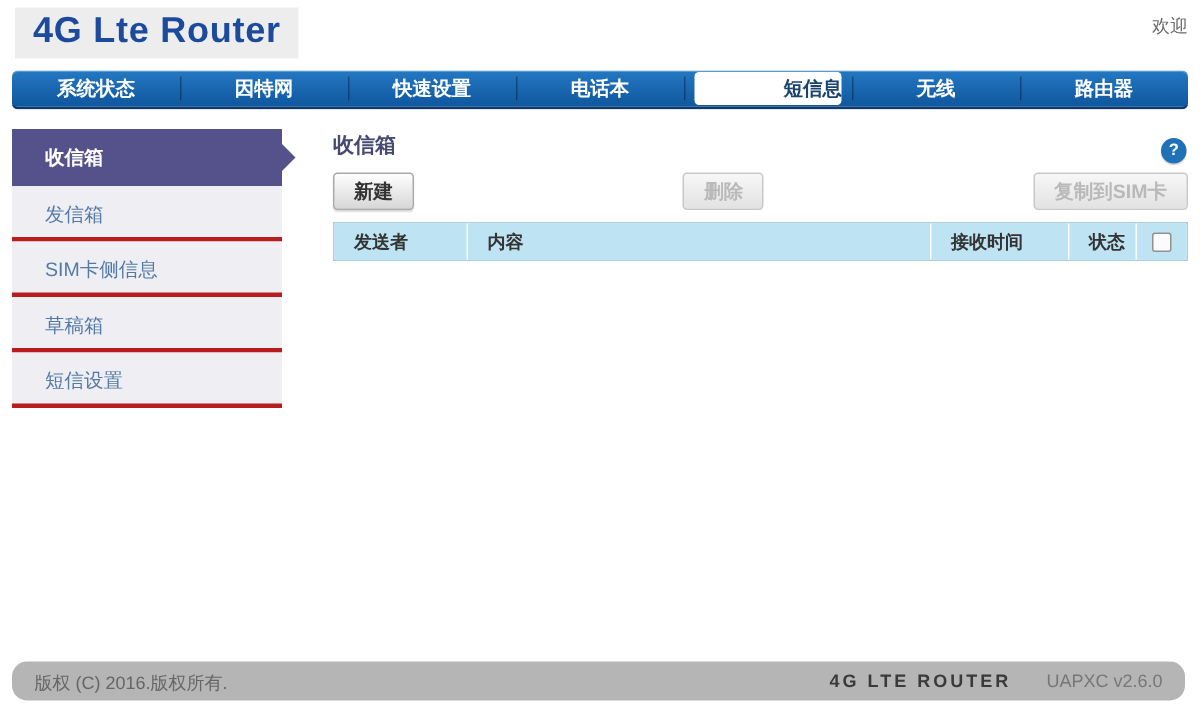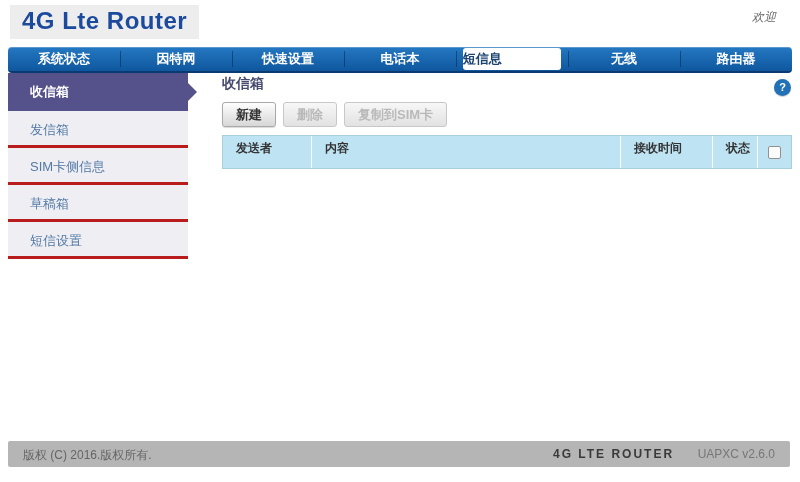--- a/index.html
+++ b/index.html
@@ -6,84 +6,84 @@
   html,body { width:800px; height:482px; background:#ffffff;
     font-family:"Liberation Sans", sans-serif; position:relative; overflow:hidden; }
 
   .page { padding:0 8px; position:relative; height:100%; }
 
   
   .header { height:47px; position:relative; }
   .logo { display:inline-block; margin-top:5px; margin-left:2px;
     background:#ededed; padding:2px 12px 4px 12px;
     font-size:24px; font-weight:bold; color:#1c4a9d; letter-spacing:0.5px; }
-  .top-right { position:absolute; right:16px; top:9px; text-align:right;
-    font-size:12px; line-height:16px; color:#6b6b6b;font-style:italic; }
+  .top-right { position:absolute; right:0; top:9px; text-align:right;
+    font-size:12px; line-height:16px; color:#6b6b6b; }
   .quick-links { color:#4e4e57; }
   .quick-links .lnk { cursor:pointer; }
   .quick-links .sep { color:#8a8a90; margin:0 3px; }
 
   
   .nav { height:26px; border-radius:4px; display:flex;
     background:linear-gradient(#2478c2,#0f579e);
     border-bottom:2px solid #0b3a70;
     box-shadow:inset 0 1px 0 rgba(255,255,255,0.25); }
   .tab { flex:1; display:flex; align-items:center; justify-content:center;
     color:#ffffff; font-size:13px; font-weight:bold; position:relative; cursor:pointer; }
   .tab + .tab::before { content:''; position:absolute; left:0; top:4px; bottom:4px;
     width:1px; background:rgba(0,0,30,0.35); }
   .tab .pill { background:#ffffff; color:#1a4370; border-radius:3px;
-    width:88%; text-align:left; padding:2px 0; }
+    width:88%; text-align:right; padding:2px 0; }
 
   
-  .layout { display:flex; }
+  .layout { display:flex; margin-top:13px; }
 
   .sidebar { width:180px; flex:none; }
   .side-item { height:37px; line-height:37px; background:#efeef3;
     border-bottom:3px solid #b91c1c; color:#527aa6; font-size:13px;
     padding-left:22px; cursor:pointer; }
   .side-item.active { background:#55518a; color:#ffffff; font-weight:bold;
     position:relative; border-bottom:1px solid #55518a; height:38px; line-height:38px; }
   .side-item.active::after { content:''; position:absolute; right:-9px; top:50%;
     margin-top:-9px; width:0; height:0;
     border-left:9px solid #55518a;
     border-top:9px solid transparent; border-bottom:9px solid transparent; }
 
   .main { flex:1; margin-left:34px; position:relative; }
   .main-title { font-size:14px; font-weight:bold; color:#474a70; padding-top:2px; }
   .help { position:absolute; right:1px; top:6px; width:17px; height:17px;
     border-radius:50%; background:#2071b5; color:#fff; font-size:11px;
     font-weight:bold; text-align:center; line-height:17px; cursor:pointer;
     box-shadow:0 1px 1px rgba(0,0,0,0.2); }
 
-  .btn-row { display:flex; justify-content:flex-start; gap:7px; margin-top:9px; }
+  .btn-row { display:flex; justify-content:space-between; gap:7px; margin-top:9px; }
   .btn { height:25px; padding:0 13px; font-size:13px; font-weight:bold; color:#333;
     background:linear-gradient(#fefefe,#d7d7d7); border:1px solid #a9a9a9;
     border-radius:3px; box-shadow:0 1px 1px rgba(0,0,0,0.15); cursor:pointer;
     font-family:"Liberation Sans", sans-serif; }
   .btn.disabled { color:#b9b9b9; border-color:#c8c8c8; box-shadow:none;
     background:linear-gradient(#f7f7f7,#e2e2e2); cursor:default; }
 
   .table { margin-top:8px; border:1px solid #a9cede; }
-  .thead { display:flex; background:#bee3f3; height:32px; align-items:center;
+  .thead { display:flex; background:#bee3f3; height:24px; align-items:center;
     font-size:12px; font-weight:bold; color:#333333; }
   .th { padding-left:13px; height:100%; line-height:25px; }
   .th + .th { border-left:1px solid rgba(255,255,255,0.9); }
   .th-sender { width:88px; flex:none; }
   .th-content { flex:1; }
   .th-time { width:92px; flex:none; }
   .th-status { width:45px; flex:none; }
   .th-check { width:34px; flex:none; display:flex; align-items:center;
     justify-content:center; padding-left:0; }
   .checkbox { width:13px; height:13px; border:1px solid #919191; background:#fbfbfb;
     border-radius:2px; cursor:pointer; }
 
   
   .footer { position:absolute; left:8px; right:10px; top:441px; height:26px;
-    background:#b5b5b5; border-radius:2px; font-size:12px; color:#666666; }
+    background:#b5b5b5; border-radius:10px; font-size:12px; color:#666666; }
   .footer .copy { position:absolute; left:15px; top:6px; }
   .footer .brand { position:absolute; left:545px; top:6px; font-weight:bold;
     color:#3a3a3a; letter-spacing:2px; font-size:12px; }
   .footer .version { position:absolute; right:15px; top:6px; color:#777777; }
 </style>
 </head>
 <body>
 
 <div class="page">
 

